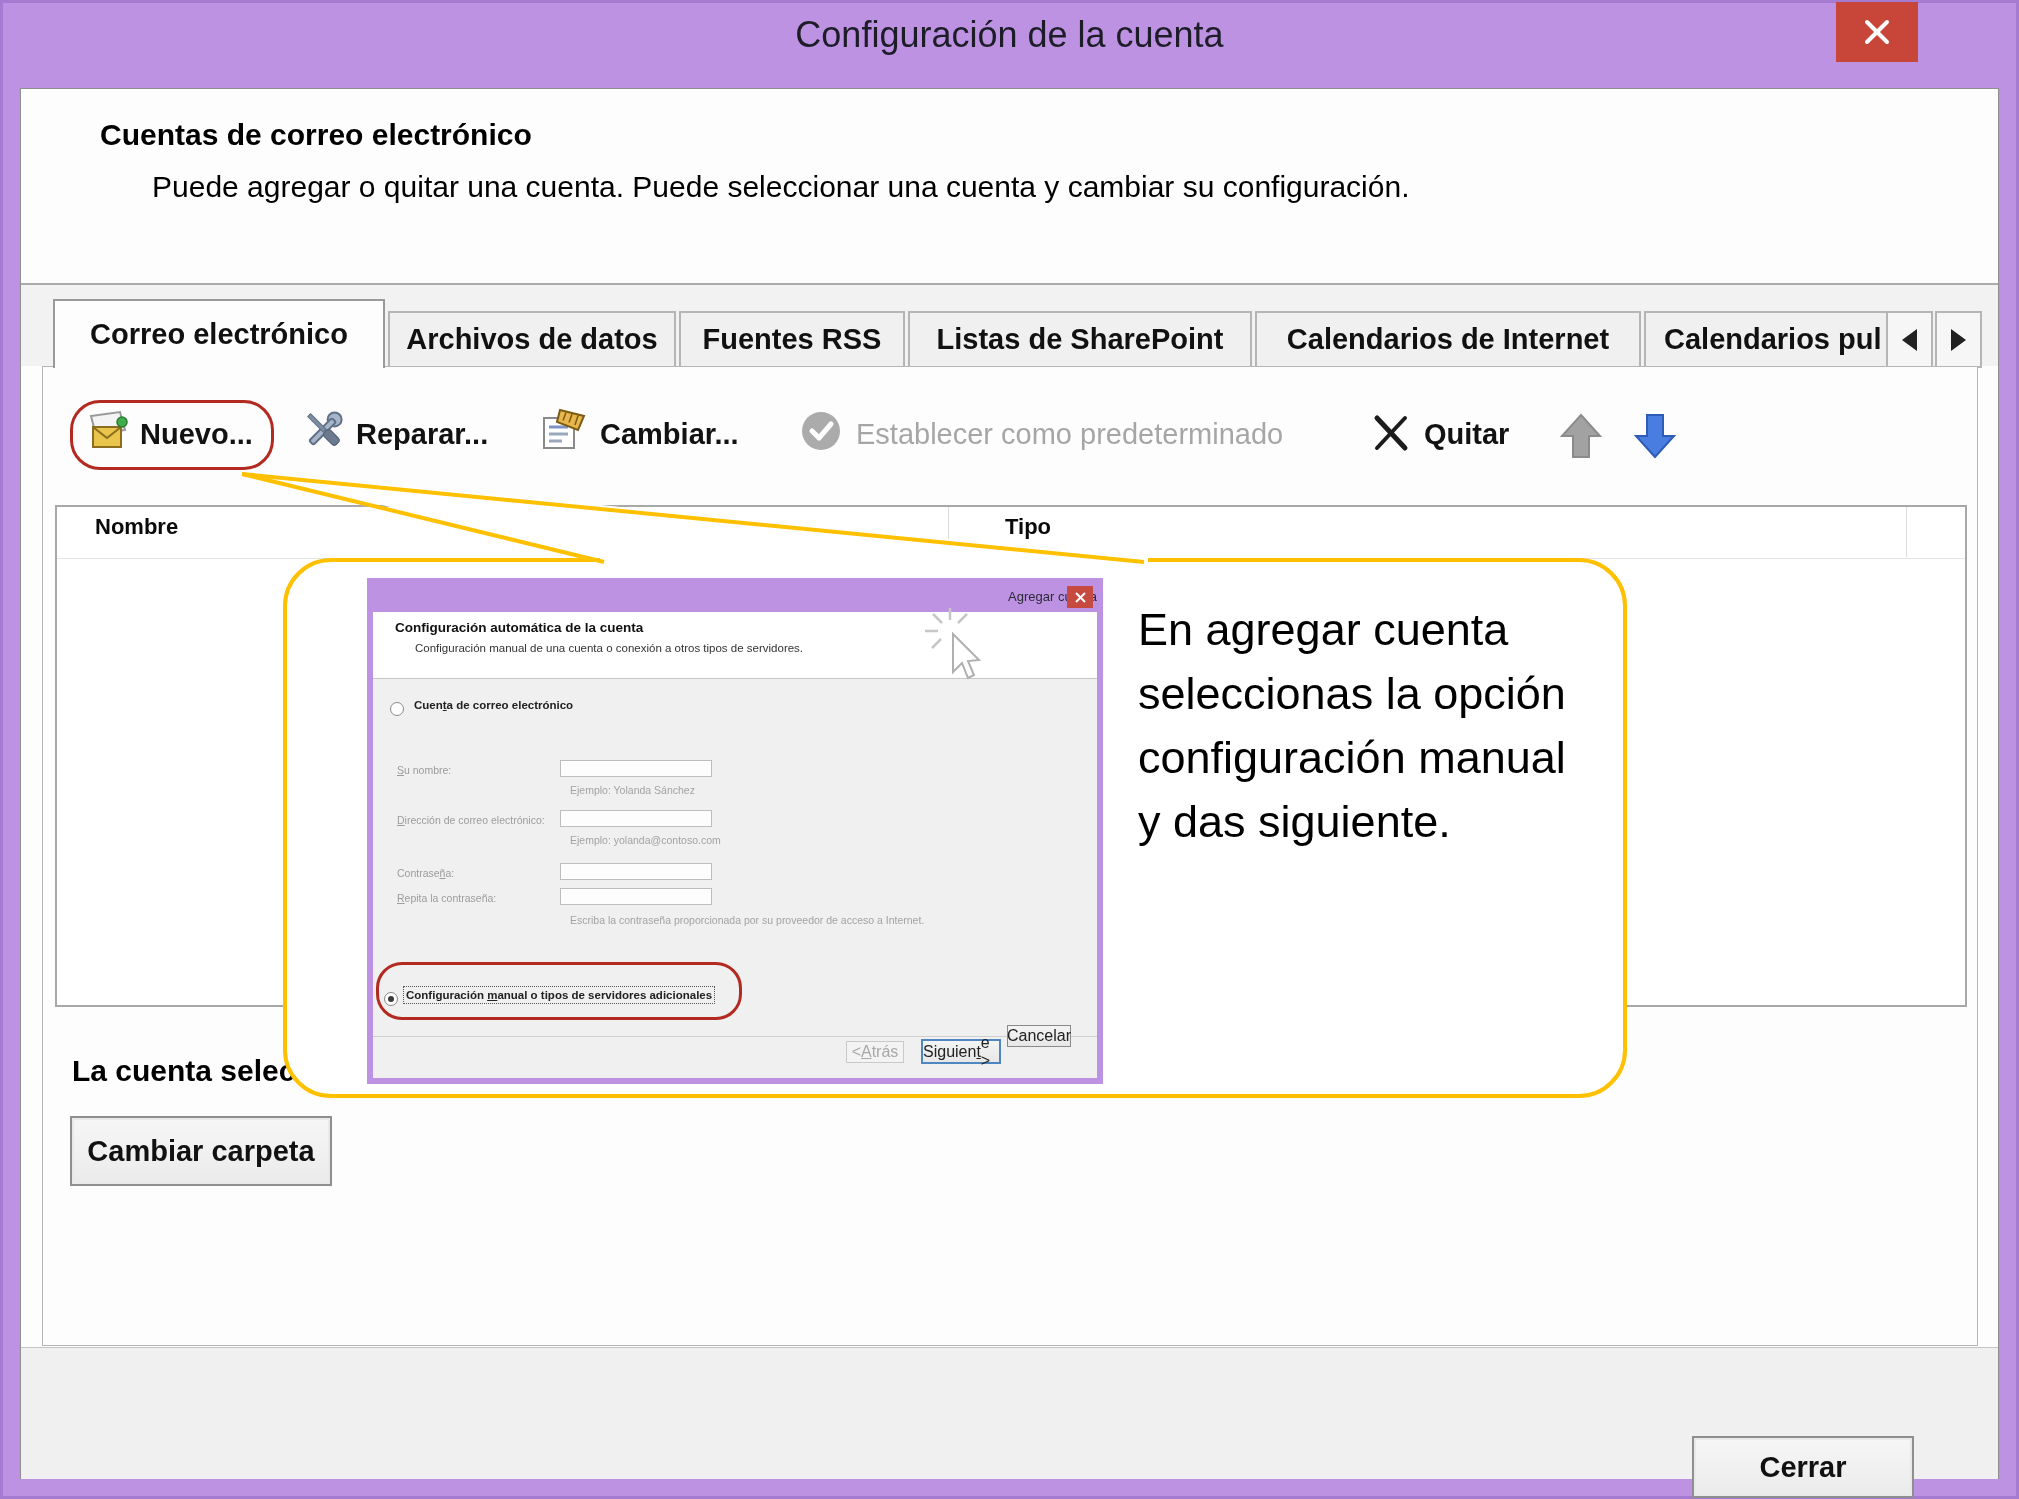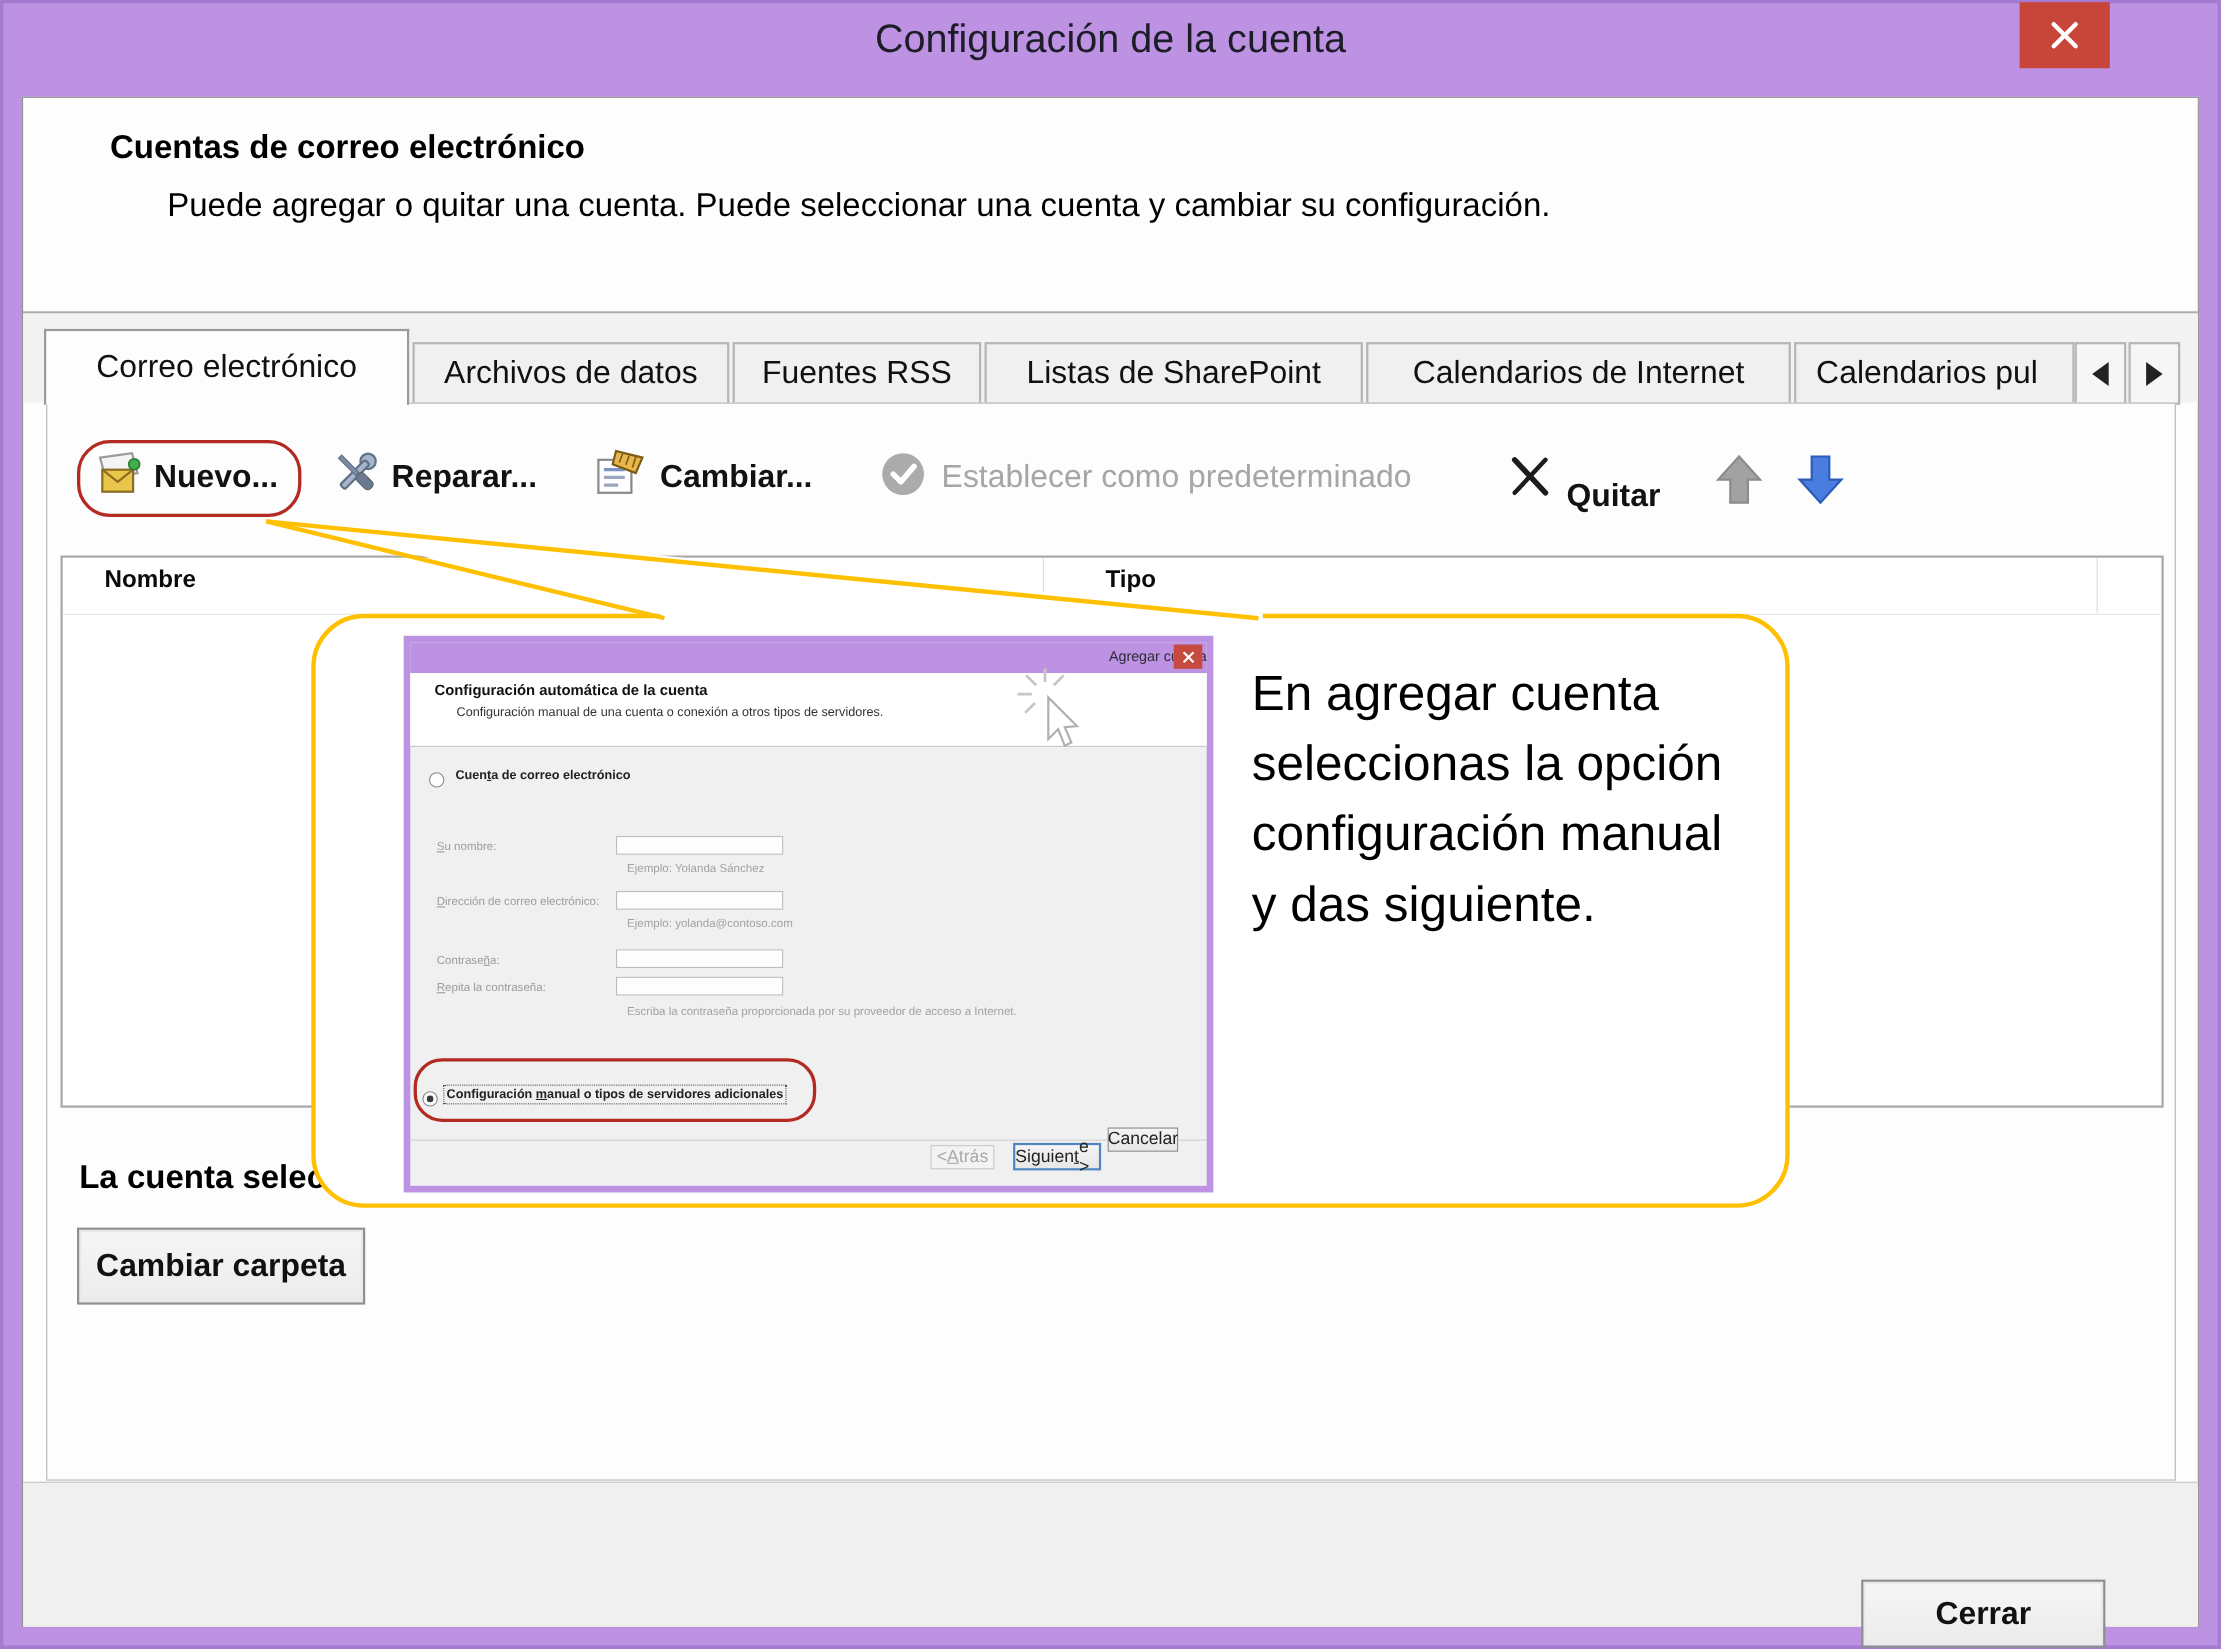--- a/index.html
+++ b/index.html
@@ -12,22 +12,22 @@
   
   .titlebar-text{left:0; top:14px; width:100%; text-align:center; font-size:36px; color:#1d1d28;}
   .win-close{left:1836px; top:2px; width:82px; height:60px; background:#c8453a; display:flex; align-items:center; justify-content:center; cursor:pointer;}
   .panel{left:20px; top:88px; width:1979px; height:1391px; background:#fdfdfd; border:1px solid #8f8f8f; box-sizing:border-box;}
   .hdr-title{left:100px; top:118px; font-size:30px; font-weight:700; color:#000;}
   .hdr-desc{left:152px; top:170px; font-size:30px; color:#000;}
   .hdr-divider{left:21px; top:283px; width:1977px; height:0; border-top:2px solid #ababab;}
   .tabstrip-bg{left:21px; top:285px; width:1977px; height:81px; background:#f2f2f2;}
   
   .tab{box-sizing:border-box; border:2px solid #b5b5b5; background:#f0f0f0; top:311px; height:57px;
-       display:flex; align-items:center; justify-content:center; font-size:29px; font-weight:400; color:#111;
-       white-space:nowrap; overflow:hidden; cursor:pointer;}
+       display:flex; align-items:center; justify-content:center; font-size:29px; font-weight:700; color:#111;
+       white-space:nowrap; overflow:hidden; cursor:pointer;margin-left:13px;}
   .tab.active{top:299px; height:69px; background:#fdfdfd; border:2px solid #9a9a9a; border-bottom:none; z-index:2;}
   .tab1{left:40px;  width:332px;}
   .tab2{left:375px; width:288px;}
   .tab3{left:666px; width:226px;}
   .tab4{left:895px; width:344px;}
   .tab5{left:1242px;width:386px;}
   .tab6{left:1631px;width:255px; justify-content:flex-start; padding-left:18px;}
   .tscroll{box-sizing:border-box; top:311px; width:47px; height:57px; border:2px solid #b5b5b5; background:#f6f6f6;
            display:flex; align-items:center; justify-content:center; cursor:pointer;}
   .tri-l{width:0;height:0;border-top:11px solid transparent;border-bottom:11px solid transparent;border-right:15px solid #222;}
@@ -155,21 +155,21 @@
     </svg>
   </div>
   <div class="abs tb-label disabled" style="left:856px;">Establecer como predeterminado</div>
 
   <div class="abs" style="left:1372px; top:414px;">
     <svg width="38" height="38">
       <line x1="5" y1="4" x2="33" y2="34" stroke="#1c1c1c" stroke-width="5" stroke-linecap="round"></line>
       <line x1="33" y1="4" x2="5" y2="34" stroke="#1c1c1c" stroke-width="4" stroke-linecap="round"></line>
     </svg>
   </div>
-  <div class="abs tb-label" style="left:1424px;margin-top:17px;">Quitar</div>
+  <div class="abs tb-label" style="left:1424px;">Quitar</div>
 
   <div class="abs" style="left:1558px; top:412px;">
     <svg width="46" height="48">
       <polygon points="23,3 42,24 31,24 31,45 15,45 15,24 4,24" fill="#a2a2a2" stroke="#8b8b8b" stroke-width="2"></polygon>
     </svg>
   </div>
   <div class="abs" style="left:1632px; top:412px;">
     <svg width="46" height="48">
       <polygon points="23,45 4,24 15,24 15,3 31,3 31,24 42,24" fill="#4a7de0" stroke="#2d5bb8" stroke-width="2"></polygon>
     </svg>

